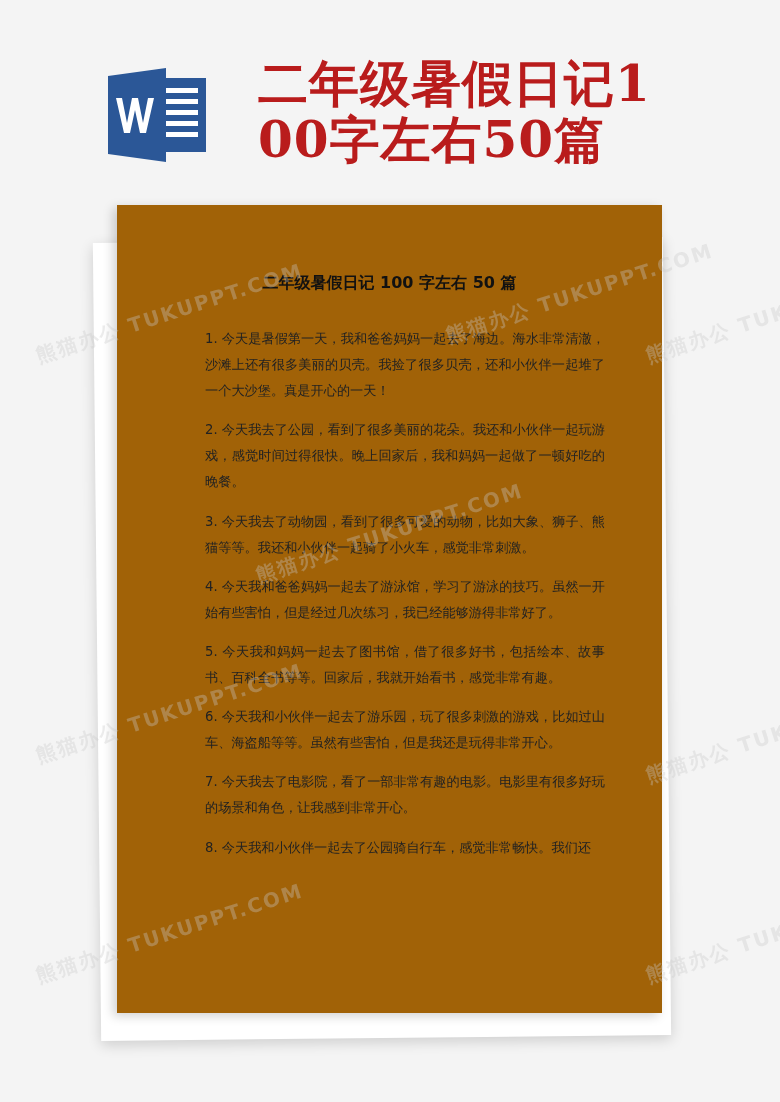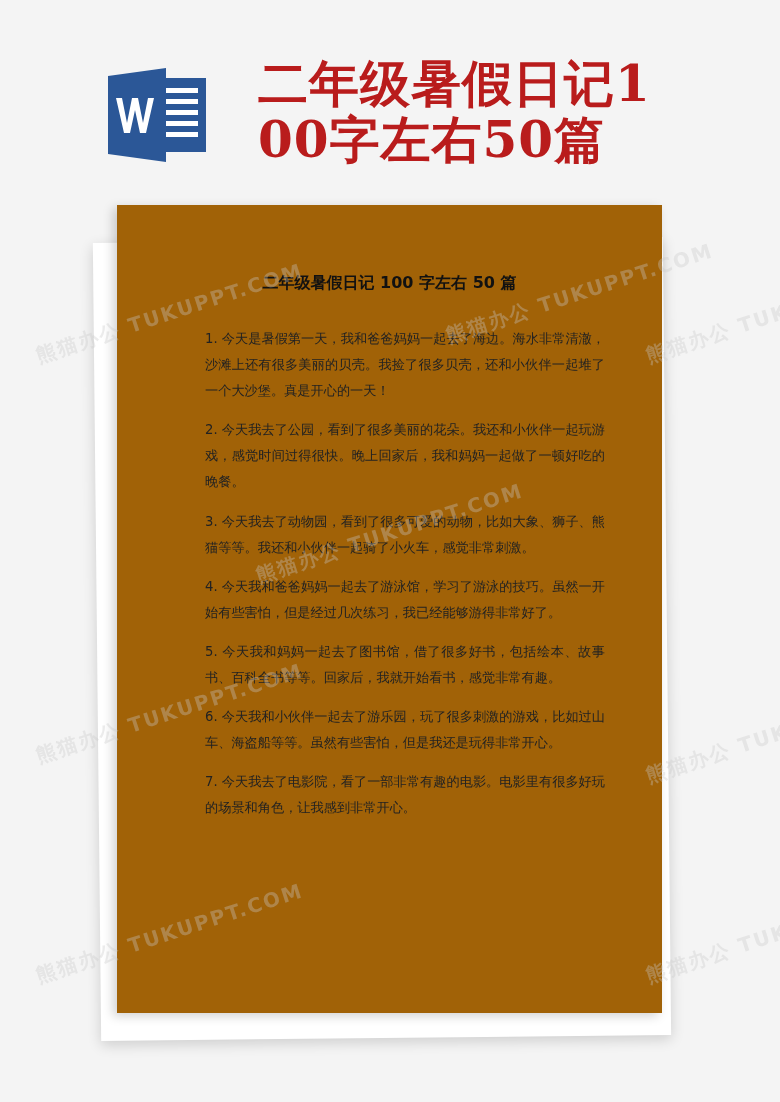--- a/index.html
+++ b/index.html
@@ -63,20 +63,21 @@
 <div class="page">
   <div class="doc-title">二年级暑假日记 100 字左右 50 篇</div>
   <div class="entries">
     <p class="entry">1. 今天是暑假第一天，我和爸爸妈妈一起去了海边。海水非常清澈，沙滩上还有很多美丽的贝壳。我捡了很多贝壳，还和小伙伴一起堆了一个大沙堡。真是开心的一天！</p>
     <p class="entry">2. 今天我去了公园，看到了很多美丽的花朵。我还和小伙伴一起玩游戏，感觉时间过得很快。晚上回家后，我和妈妈一起做了一顿好吃的晚餐。</p>
     <p class="entry">3. 今天我去了动物园，看到了很多可爱的动物，比如大象、狮子、熊猫等等。我还和小伙伴一起骑了小火车，感觉非常刺激。</p>
     <p class="entry">4. 今天我和爸爸妈妈一起去了游泳馆，学习了游泳的技巧。虽然一开始有些害怕，但是经过几次练习，我已经能够游得非常好了。</p>
     <p class="entry">5. 今天我和妈妈一起去了图书馆，借了很多好书，包括绘本、故事书、百科全书等等。回家后，我就开始看书，感觉非常有趣。</p>
     <p class="entry">6. 今天我和小伙伴一起去了游乐园，玩了很多刺激的游戏，比如过山车、海盗船等等。虽然有些害怕，但是我还是玩得非常开心。</p>
     <p class="entry">7. 今天我去了电影院，看了一部非常有趣的电影。电影里有很多好玩的场景和角色，让我感到非常开心。</p>
+    <p class="entry">8. 今天我和小伙伴一起去了公园骑自行车，感觉非常畅快。我们还</p>
   </div>
 </div>
 
 <div class="watermark" style="left:30px;top:300px">熊猫办公 TUKUPPT.COM</div>
 <div class="watermark" style="left:440px;top:280px">熊猫办公 TUKUPPT.COM</div>
 <div class="watermark" style="left:250px;top:520px">熊猫办公 TUKUPPT.COM</div>
 <div class="watermark" style="left:30px;top:700px">熊猫办公 TUKUPPT.COM</div>
 <div class="watermark" style="left:640px;top:300px">熊猫办公 TUKUPPT.COM</div>
 <div class="watermark" style="left:640px;top:720px">熊猫办公 TUKUPPT.COM</div>
 <div class="watermark" style="left:30px;top:920px">熊猫办公 TUKUPPT.COM</div>

